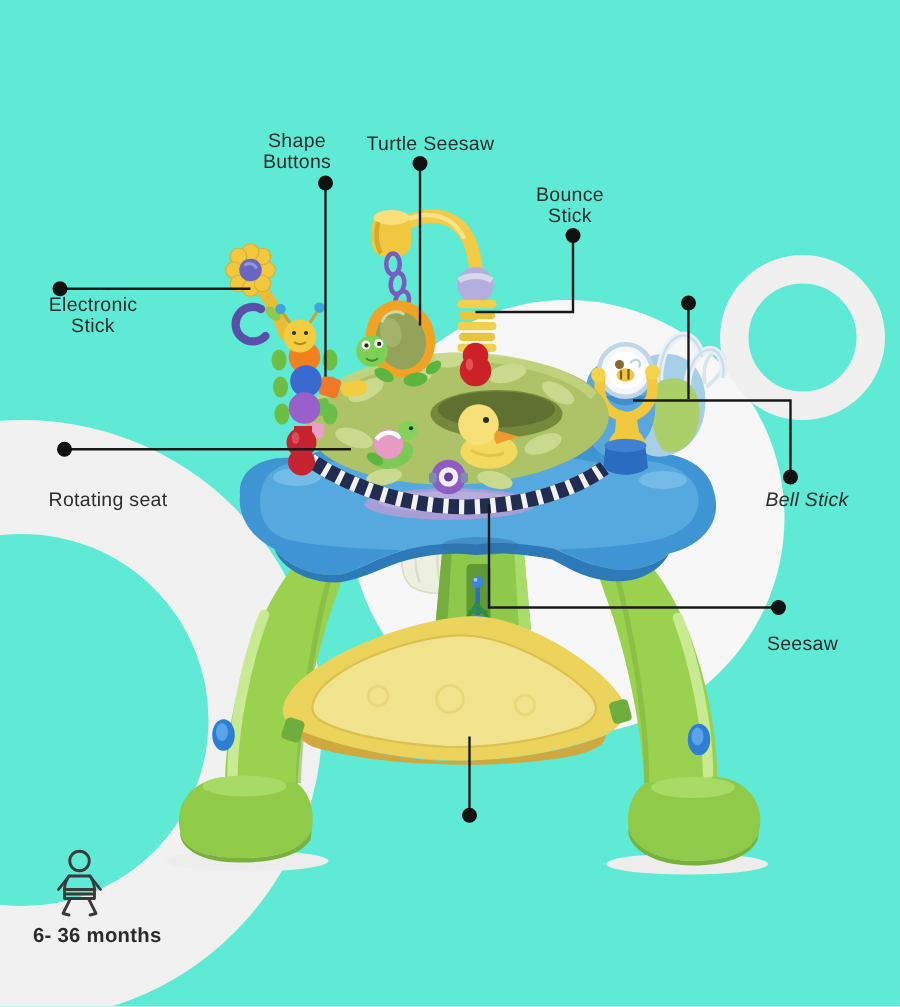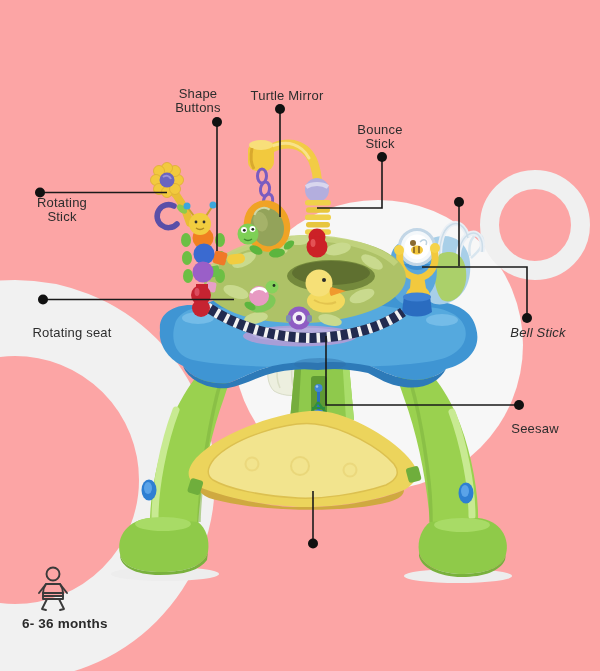--- a/index.html
+++ b/index.html
@@ -1,17 +1,17 @@
 <!DOCTYPE html>
 <html><head>
 <meta charset="utf-8">
 <style>
   html,body{margin:0;padding:0;background:#ffffff;}
   #canvas{
-    position:relative;width:600px;height:671px;overflow:hidden;background:#fca5a5;
+    position:relative;width:600px;height:671px;overflow:hidden;background:#5eead4;
     font-family:"Liberation Sans","DejaVu Sans",sans-serif;
   }
   #canvas svg.scene{position:absolute;left:0;top:0;}
   .callout-label{
     position:absolute;color:#2d2d2d;font-size:13px;line-height:14px;
     letter-spacing:.2px;text-align:center;white-space:pre-line;
     transform:translateX(-50%);font-weight:500;
   }
   .age-block{
     position:absolute;left:10px;top:566px;width:120px;color:#2a2a2a;
@@ -296,24 +296,24 @@
       <circle cx="459" cy="202" r="5"></circle>
       <circle cx="527" cy="318" r="5"></circle>
       <circle cx="43" cy="299.5" r="5"></circle>
       <circle cx="519" cy="405" r="5"></circle>
       <circle cx="313" cy="543.5" r="5"></circle>
     </g>
   </svg>
 
   <div class="callout-label" style="left:198px;top:87px;">Shape
 Buttons</div>
-  <div class="callout-label" style="left:287px;top:89px;">Turtle Mirror</div>
+  <div class="callout-label" style="left:287px;top:89px;">Turtle Seesaw</div>
   <div class="callout-label" style="left:380px;top:123px;">Bounce
 Stick</div>
-  <div class="callout-label" style="left:62px;top:196px;">Rotating
+  <div class="callout-label" style="left:62px;top:196px;">Electronic
 Stick</div>
   <div class="callout-label" style="left:72px;top:306px;margin-top:20px;">Rotating seat</div>
   <div class="callout-label" style="left:538px;top:326px;font-style:italic;">Bell Stick</div>
   <div class="callout-label" style="left:535px;top:422px;">Seesaw</div>
 
   <div class="age-block">
     <svg class="age-icon" width="34" height="46" viewBox="0 0 34 46" fill="none" stroke="#3a3a3a" stroke-width="1.9" stroke-linecap="round" stroke-linejoin="round">
       <circle cx="17" cy="8" r="6.5"></circle>
       <path d="M10,18 C8,21 7,24 7,27 L27,27 C27,24 26,21 24,18 Z"></path>
       <path d="M10,18 L3,27"></path>

